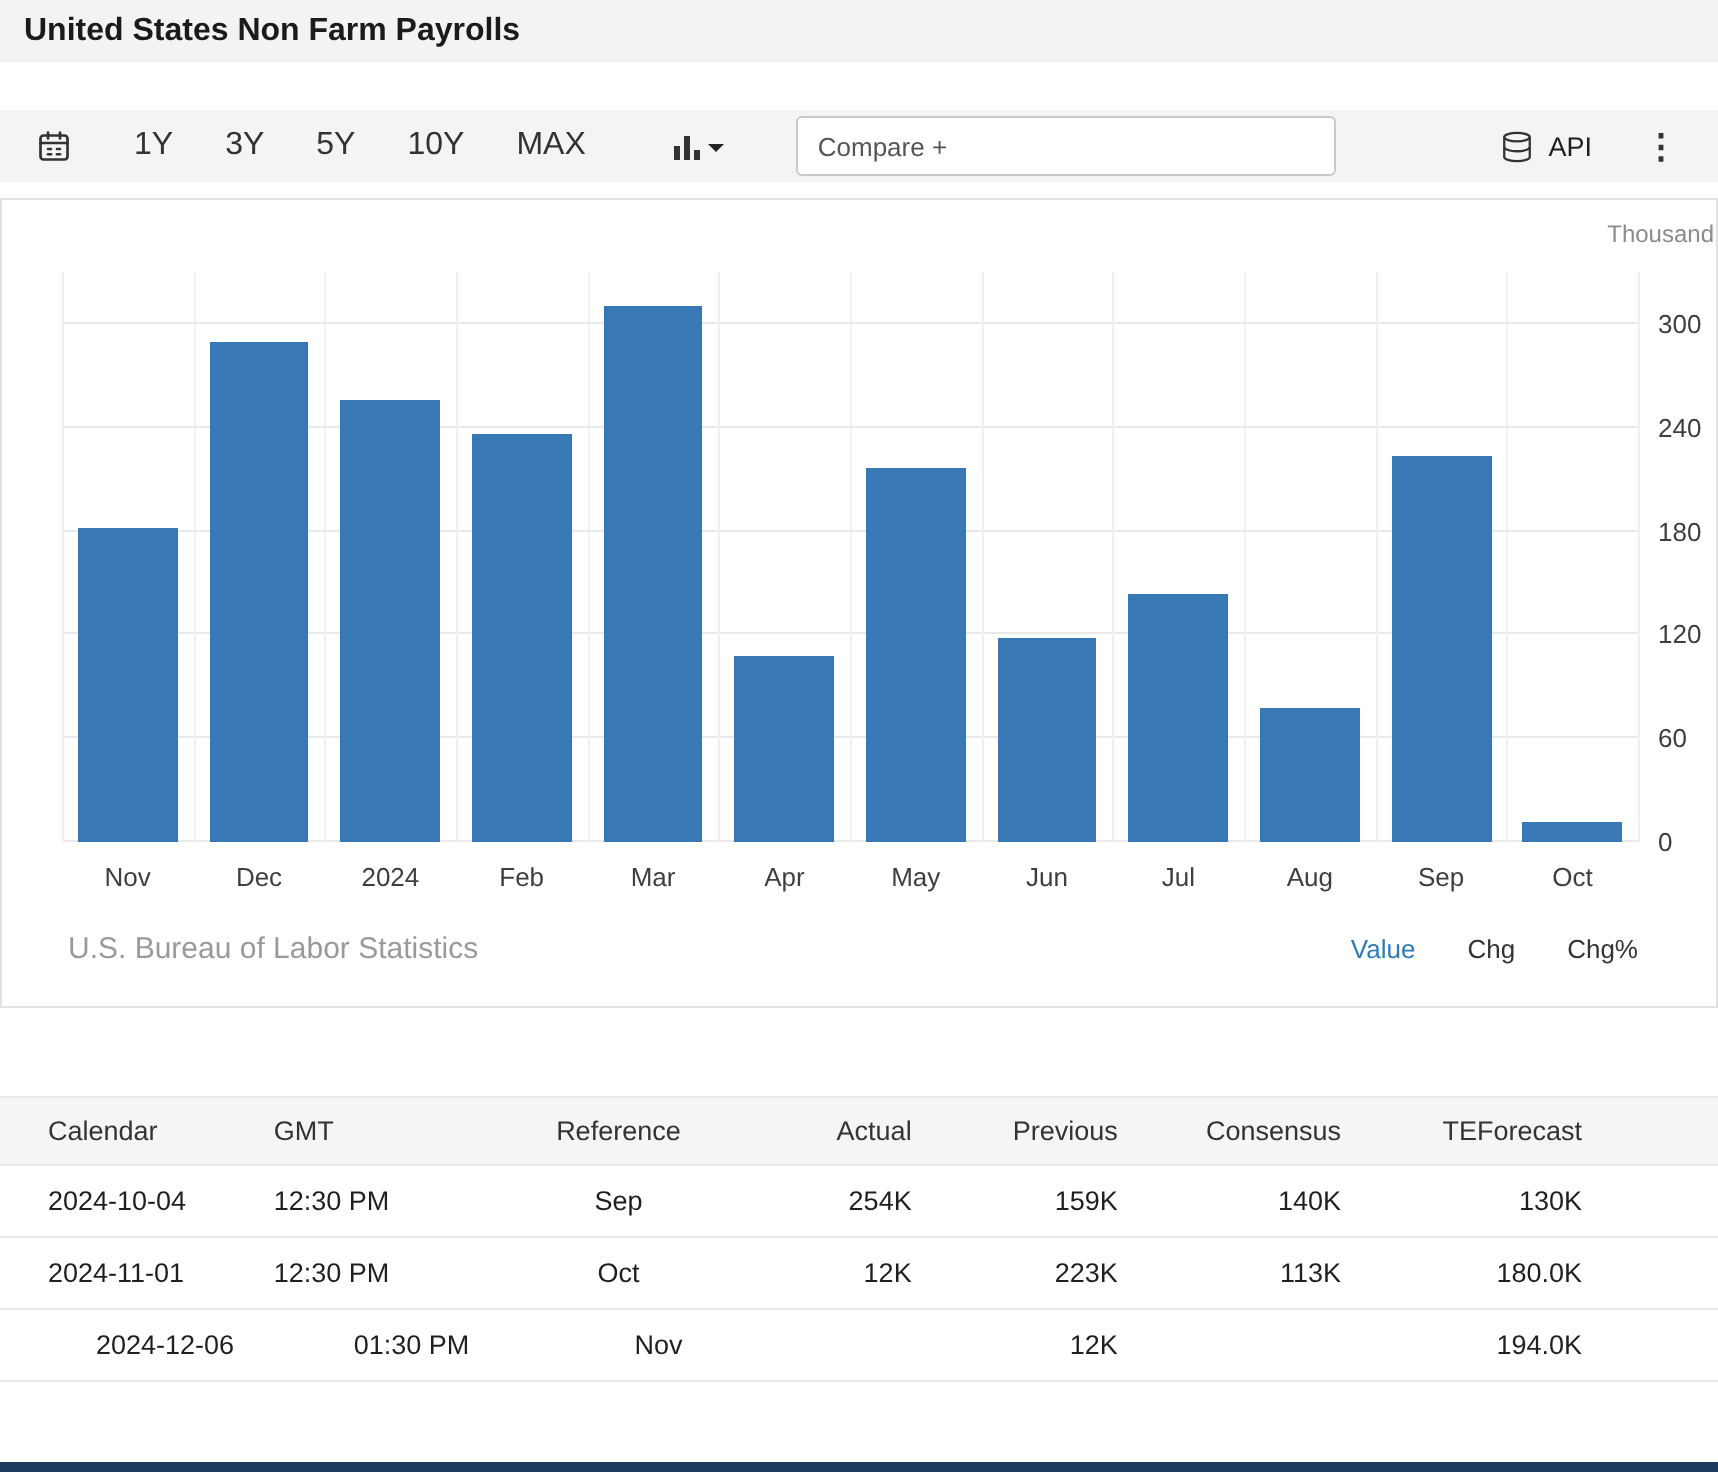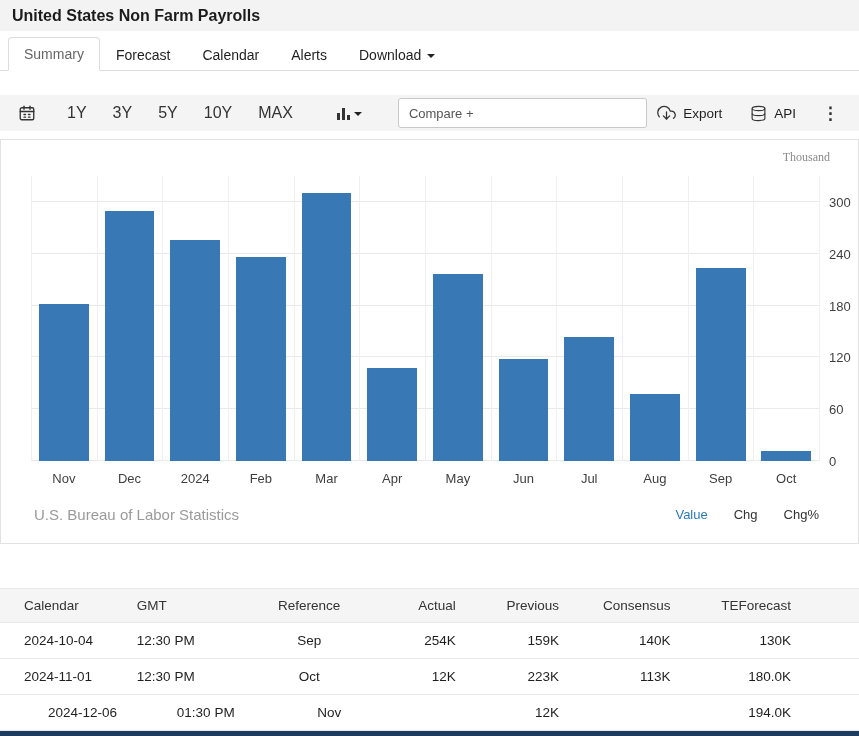--- a/index.html
+++ b/index.html
@@ -29,21 +29,21 @@
   .compare-input { margin-left:30px; width:270px; height:30px; border:1px solid #c9c9c9; border-radius:3px;
                    padding:0 10px; font-size:13px; color:#0f172a; background:#fff; font-family:inherit; }
   .compare-input::placeholder { color:#555; }
   .toolbar-right { margin-left:auto; display:flex; align-items:center; gap:8px; }
   .labeled-btn { background:none; border:none; display:flex; align-items:center; gap:7px; font-size:13.5px;
                  color:#1f1f1f; cursor:pointer; padding:6px 10px; font-family:inherit; }
   .dots-btn { background:none; border:none; font-size:17px; color:#333; cursor:pointer; padding:2px 8px; font-weight:bold; }
 
   
   .chart-card { margin-top:8px; border:1px solid #e2e2e2; background:#fff; padding:10px 0 20px; }
-  .unit-label { text-align:right; padding-right:28px; font-size:12px; color:#8b8b8b; height:16px;font-family:Liberation Serif, serif; }
+  .unit-label { text-align:right; padding-right:1px; font-size:12px; color:#8b8b8b; height:16px; }
   .plot-wrap { position:relative; margin:10px 39px 0 30px; height:285px; }
   .hline { position:absolute; left:0; right:0; height:1px; background:#e9e9e9; }
   .vline { position:absolute; top:0; bottom:0; width:1px; background:#f0f0f0; }
   .bars { position:absolute; top:0; left:0; right:0; bottom:0; display:flex; }
   .slot { flex:1; display:flex; align-items:flex-end; justify-content:center; }
   .bar { width:76%; }
   .ytick { position:absolute; left:100%; margin-left:10px; bottom:0; transform:translateY(50%);
            font-size:13px; color:#3f3f3f; }
   .xlabels { display:flex; margin:10px 39px 0 30px; }
   .xlabel { flex:1; text-align:center; font-size:13px; color:#3f3f3f; }
@@ -76,38 +76,20 @@
 </style>
 </head>
 <body>
 
 <div class="app">
 
   <header class="title-bar">
     <h1>United States Non Farm Payrolls</h1>
   </header>
 
-  <nav class="tabs" id="tabs">
-      <div class="tab active">
-        <span>Summary</span>
-      </div>
-      <div class="tab">
-        <span>Forecast</span>
-      </div>
-      <div class="tab">
-        <span>Calendar</span>
-      </div>
-      <div class="tab">
-        <span>Alerts</span>
-      </div>
-      <div class="tab">
-        <span>Download</span>
-        <span class="caret"></span>
-      </div>
-    </nav>
 
   <div class="toolbar">
     <button class="tool-icon-btn">
       <svg width="18" height="18" viewBox="0 0 24 24" fill="none" stroke="#333" stroke-width="1.8" stroke-linecap="round">
         <rect x="3" y="5" width="18" height="16" rx="2"></rect>
         <line x1="3" y1="10" x2="21" y2="10"></line>
         <line x1="8" y1="3" x2="8" y2="7"></line>
         <line x1="16" y1="3" x2="16" y2="7"></line>
         <line x1="8" y1="14" x2="10" y2="14"></line>
           <line x1="14" y1="14" x2="16" y2="14"></line>
@@ -129,28 +111,20 @@
         <rect x="1" y="8" width="3" height="7"></rect>
         <rect x="6" y="3" width="3" height="12"></rect>
         <rect x="11" y="10" width="3" height="5"></rect>
       </svg>
       <span class="caret"></span>
     </button>
 
     <input class="compare-input" type="text" placeholder="Compare +" style="">
 
     <div class="toolbar-right">
-      <button class="labeled-btn">
-        <svg width="19" height="19" viewBox="0 0 24 24" fill="none" stroke="#333" stroke-width="1.6" stroke-linecap="round" stroke-linejoin="round">
-          <polyline points="8 15 12 19 16 15"></polyline>
-          <line x1="12" y1="10" x2="12" y2="19"></line>
-          <path d="M20.88 18.09A5 5 0 0 0 18 9h-1.26A8 8 0 1 0 3 16.29"></path>
-        </svg>
-        <span>Export</span>
-      </button>
 
       <button class="labeled-btn">
         <svg width="17" height="17" viewBox="0 0 24 24" fill="none" stroke="#333" stroke-width="1.6">
           <ellipse cx="12" cy="5" rx="9" ry="3"></ellipse>
           <path d="M21 12c0 1.66-4 3-9 3s-9-1.34-9-3"></path>
           <path d="M3 5v14c0 1.66 4 3 9 3s9-1.34 9-3V5"></path>
         </svg>
         <span>API</span>
       </button>
 

